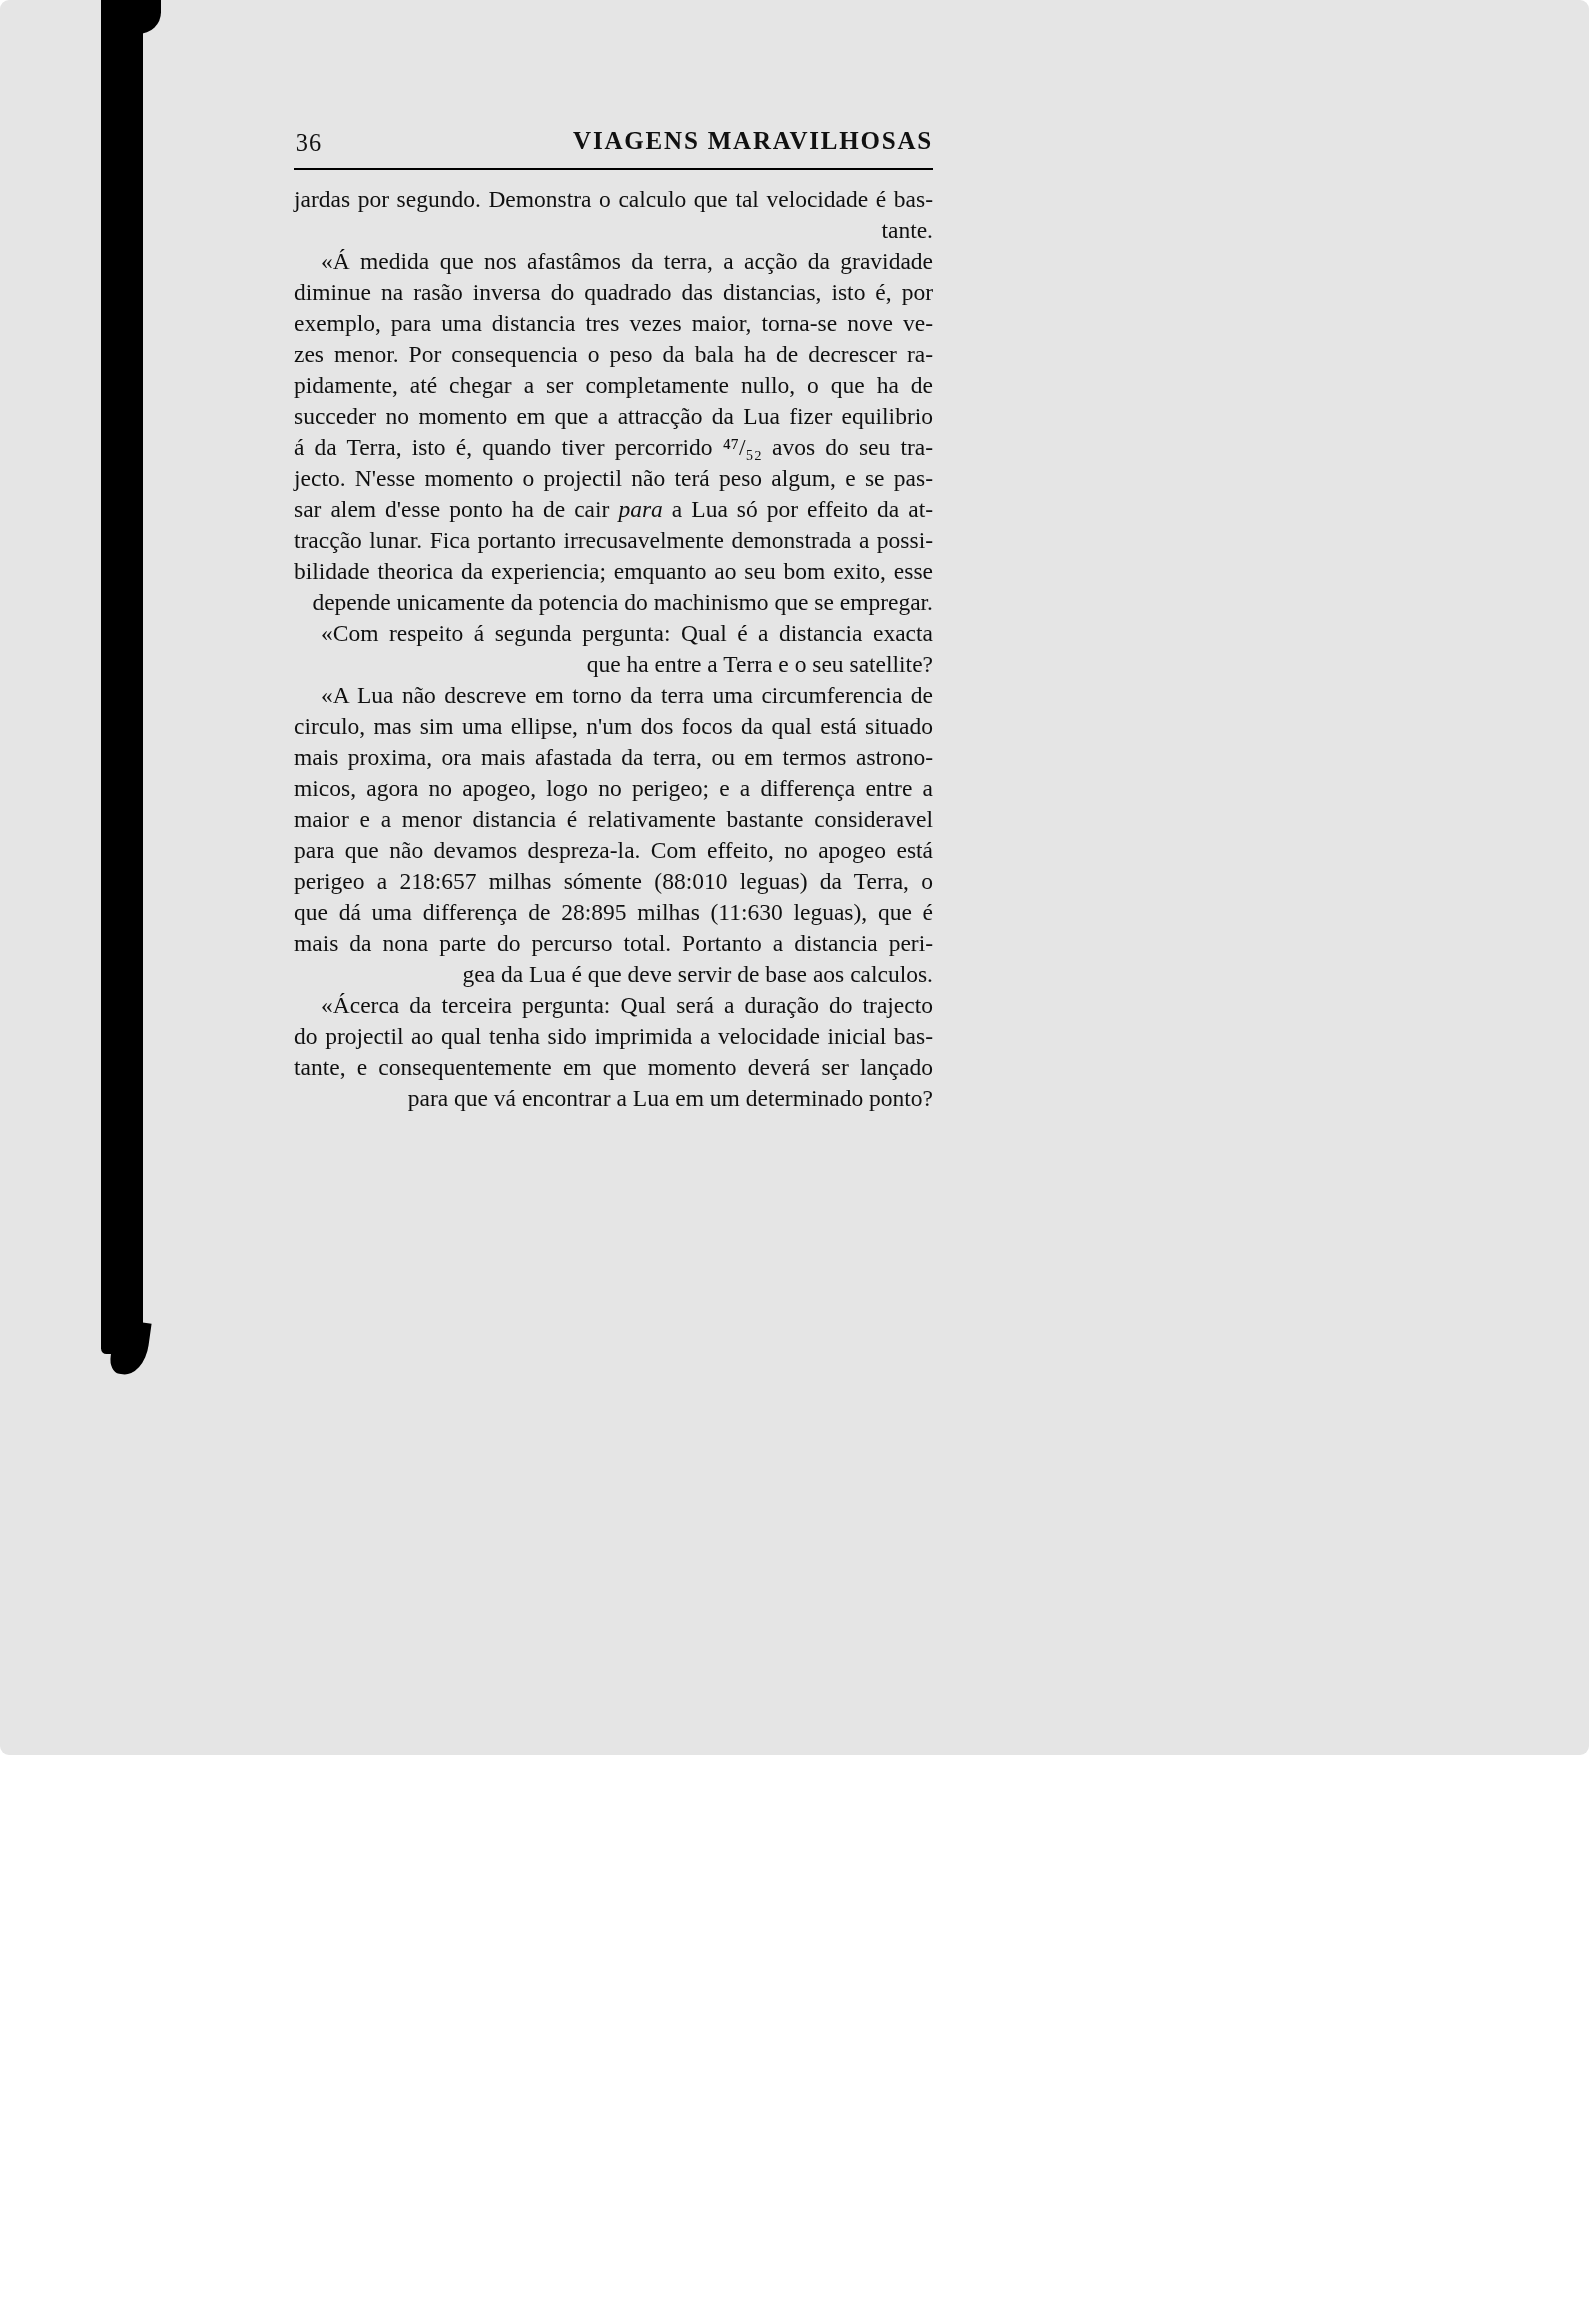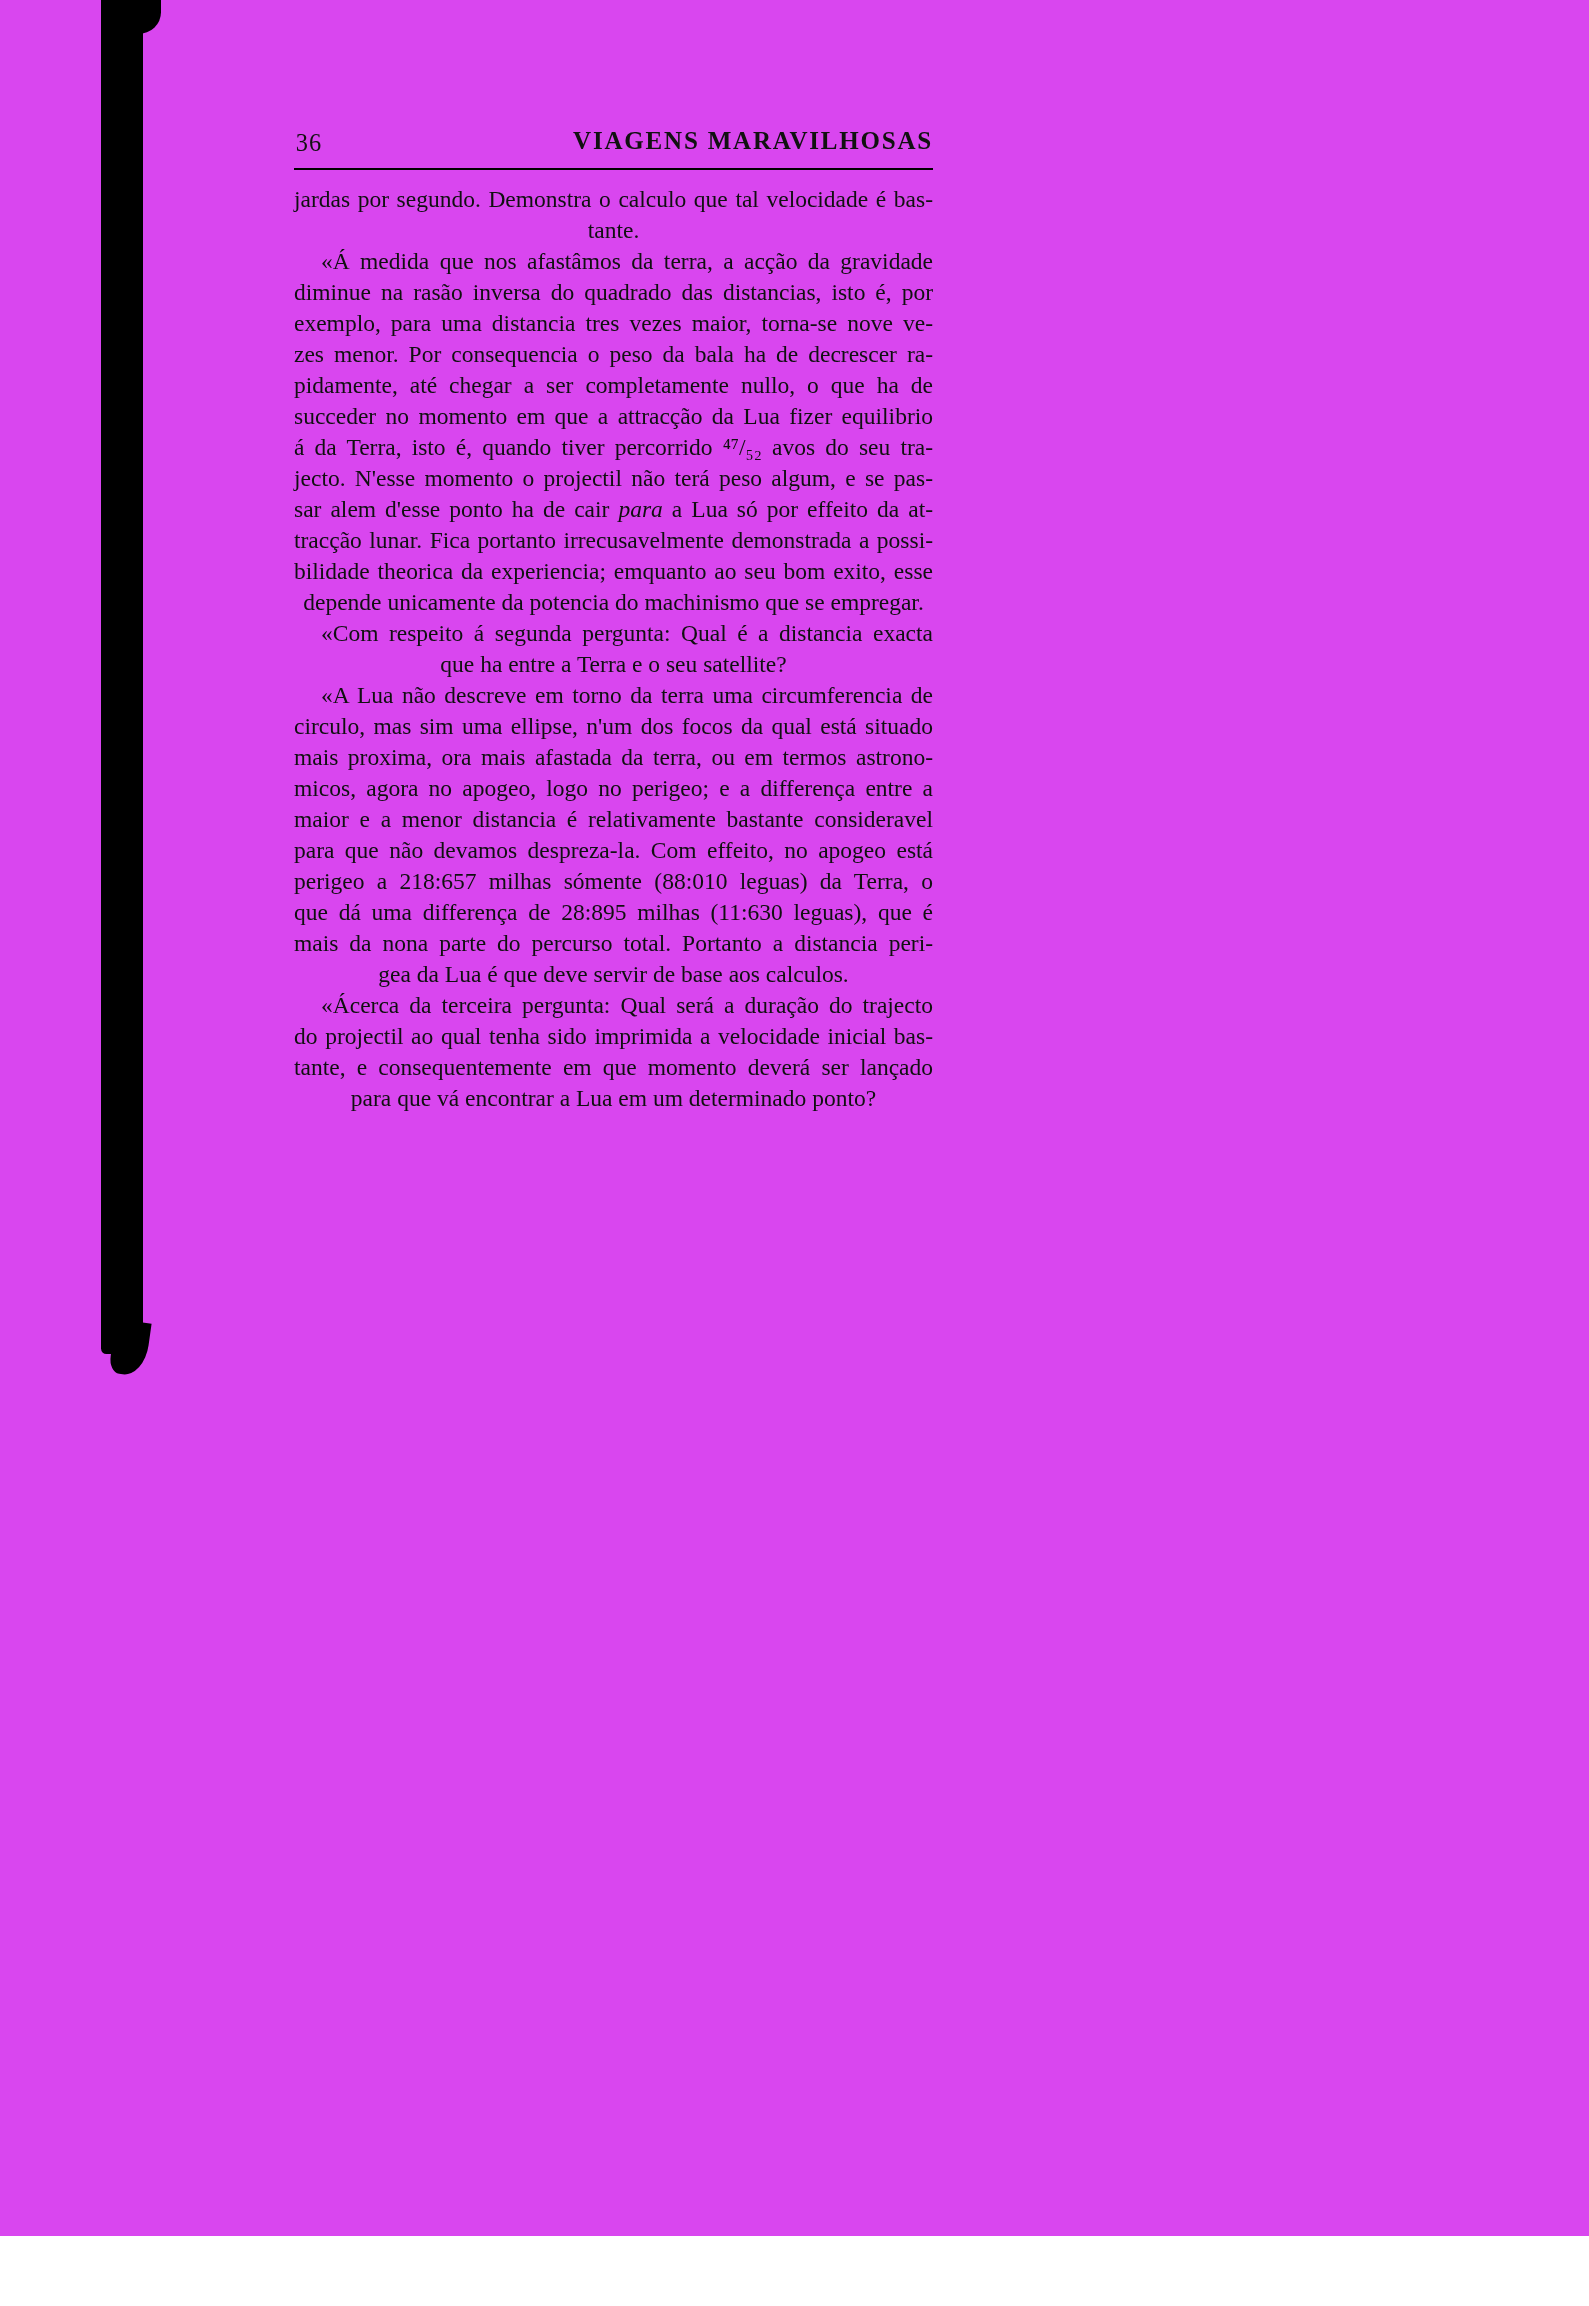--- a/index.html
+++ b/index.html
@@ -8,22 +8,23 @@
     width: 1589px;
     height: 2307px;
     background: #ffffff;
     overflow: hidden;
     font-family: "Liberation Serif", "DejaVu Serif", serif;
     color: #111;
   }
   .scan-stage {
     position: relative;
     width: 1589px;
-    height: 2236px;
-    background: #d946ef;
+    height: 1755px;
+    background: #e5e5e5;
+    border-radius: 9px;
   }
   
   .gutter-bar {
     position: absolute;
     left: 101px;
     top: 0;
     width: 42px;
     height: 1354px;
     background: #000;
     border-radius: 0 0 23.5px 5.4px;
@@ -86,21 +87,21 @@
     width: 100%;
   }
   .text-block {
     margin-top: 14px;
   }
   .line {
     font-size: 23.5px;
     line-height: 31px;
     height: 31px;
     white-space: nowrap;
-    text-align: center;
+    text-align: right;
     color: #101010;
   }
   .line.j {
     white-space: normal;
     text-align: justify;
     text-align-last: justify;
   }
   .line.ind {
     text-indent: 27px;
   }

